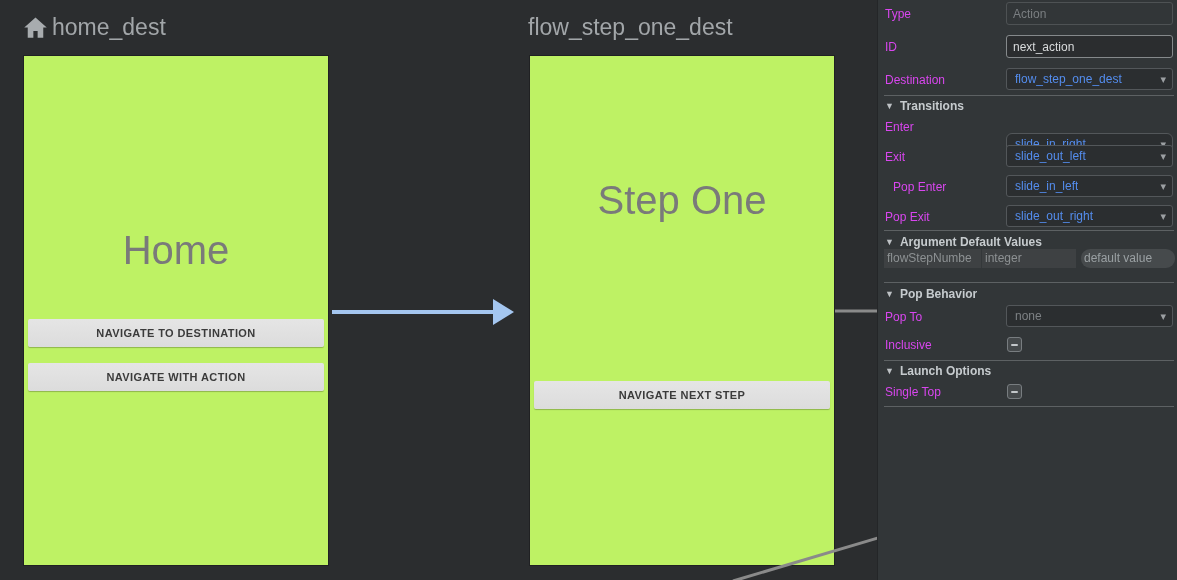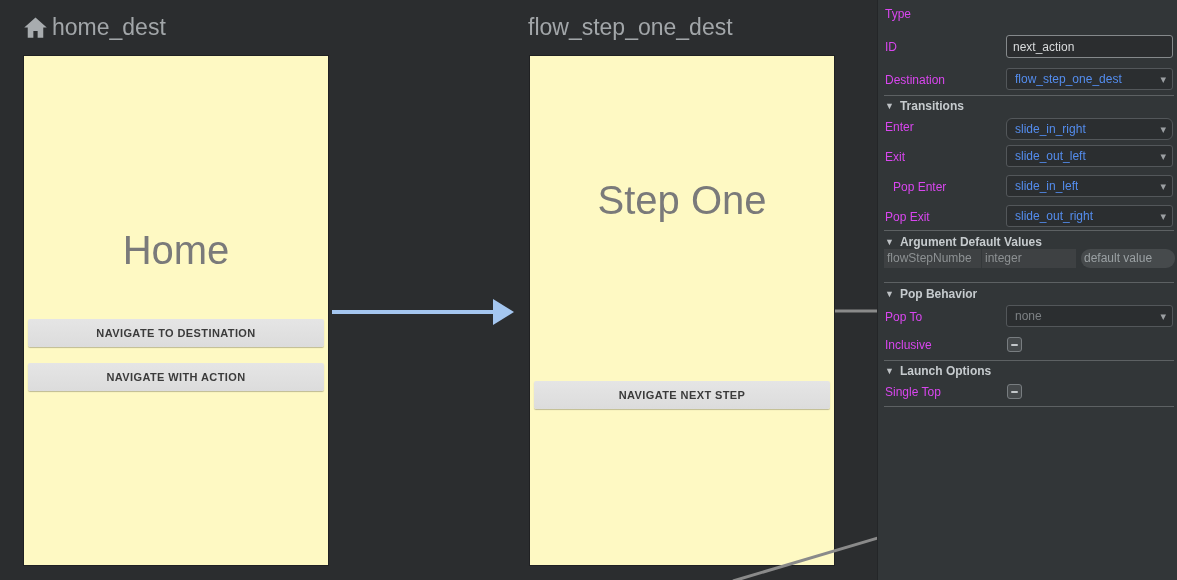--- a/index.html
+++ b/index.html
@@ -4,21 +4,21 @@
 <style>
   html,body{margin:0;padding:0;background:#1e1f21;}
   *{box-sizing:border-box;font-family:"Liberation Sans",sans-serif;}
   .root{position:relative;width:1177px;height:580px;background:#2b2d2f;overflow:hidden;text-decoration:underline;}
 
   
   .dest-title{position:absolute;top:11px;height:32px;display:flex;align-items:center;color:#a2a6a9;font-size:23px;}
   .dest-title .home-ic{display:inline-flex;margin-right:3px;}
 
   
-  .screen{position:absolute;top:56px;width:304px;height:509px;background:#fef9c3;box-shadow:0 0 0 1px rgba(0,0,0,.25);}
+  .screen{position:absolute;top:56px;width:304px;height:509px;background:#bef264;box-shadow:0 0 0 1px rgba(0,0,0,.25);}
   .screen-title{position:absolute;left:0;width:100%;text-align:center;font-size:40px;line-height:1.1;color:#7a7a7a;}
   .abtn{position:absolute;left:4px;right:4px;height:28px;display:flex;align-items:center;justify-content:center;
         background:linear-gradient(#e5e5e5,#dcdcdc);border-radius:2px;box-shadow:0 1px 1px rgba(0,0,0,.25);
         font-size:11px;font-weight:700;letter-spacing:.4px;color:#3b3b3b;cursor:pointer;}
 
   .overlay{position:absolute;left:0;top:0;pointer-events:none;}
 
   
   .panel{position:absolute;left:877px;top:0;width:300px;height:580px;background:#323638;border-left:1px solid #242628;font-size:12px;}
   .plabel{position:absolute;left:7px;color:#d946ef;white-space:nowrap;}
@@ -77,39 +77,40 @@
   <svg class="overlay" width="877" height="580">
     <line x1="332" y1="312" x2="493" y2="312" stroke-width="4" stroke="#a4c6f0"></line>
     <polygon points="493,299 514,312 493,325" fill="#a4c6f0"></polygon>
     <line x1="835" y1="311" x2="878" y2="311" stroke-width="3" stroke="#8a8a8a"></line>
     <line x1="733" y1="581" x2="878" y2="538" stroke-width="3" stroke="#8a8a8a"></line>
   </svg>
 
   <div class="panel">
 
     <div class="plabel" style="top:7px;">Type</div>
+    <input class="pinput ghost" style="top: 2px;" placeholder="Action">
 
     <div class="plabel" style="top:40px;">ID</div>
     <input class="pinput lit" style="top: 35px;" value="next_action">
 
     <div class="plabel" style="top:73px;">Destination</div>
     <div class="dropdown" style="top:68px;">
       <span class="val blue">flow_step_one_dest</span>
       <span class="dd-arrow">▾</span>
     </div>
 
     <div class="divider" style="top:95px;"></div>
 
     <div class="pheader" style="top:99px;">
       <span class="tri">▼</span>
       <span>Transitions</span>
     </div>
 
     <div class="plabel" style="top:120px;">Enter</div>
-    <div class="dropdown" style="top:118px;border-radius:6px;">
+    <div class="dropdown" style="top:133px;border-radius:6px;">
       <span class="val blue">slide_in_right</span>
       <span class="dd-arrow">▾</span>
     </div>
 
     <div class="plabel" style="top:150px;">Exit</div>
     <div class="dropdown" style="top:145px;">
       <span class="val blue">slide_out_left</span>
       <span class="dd-arrow">▾</span>
     </div>
 

